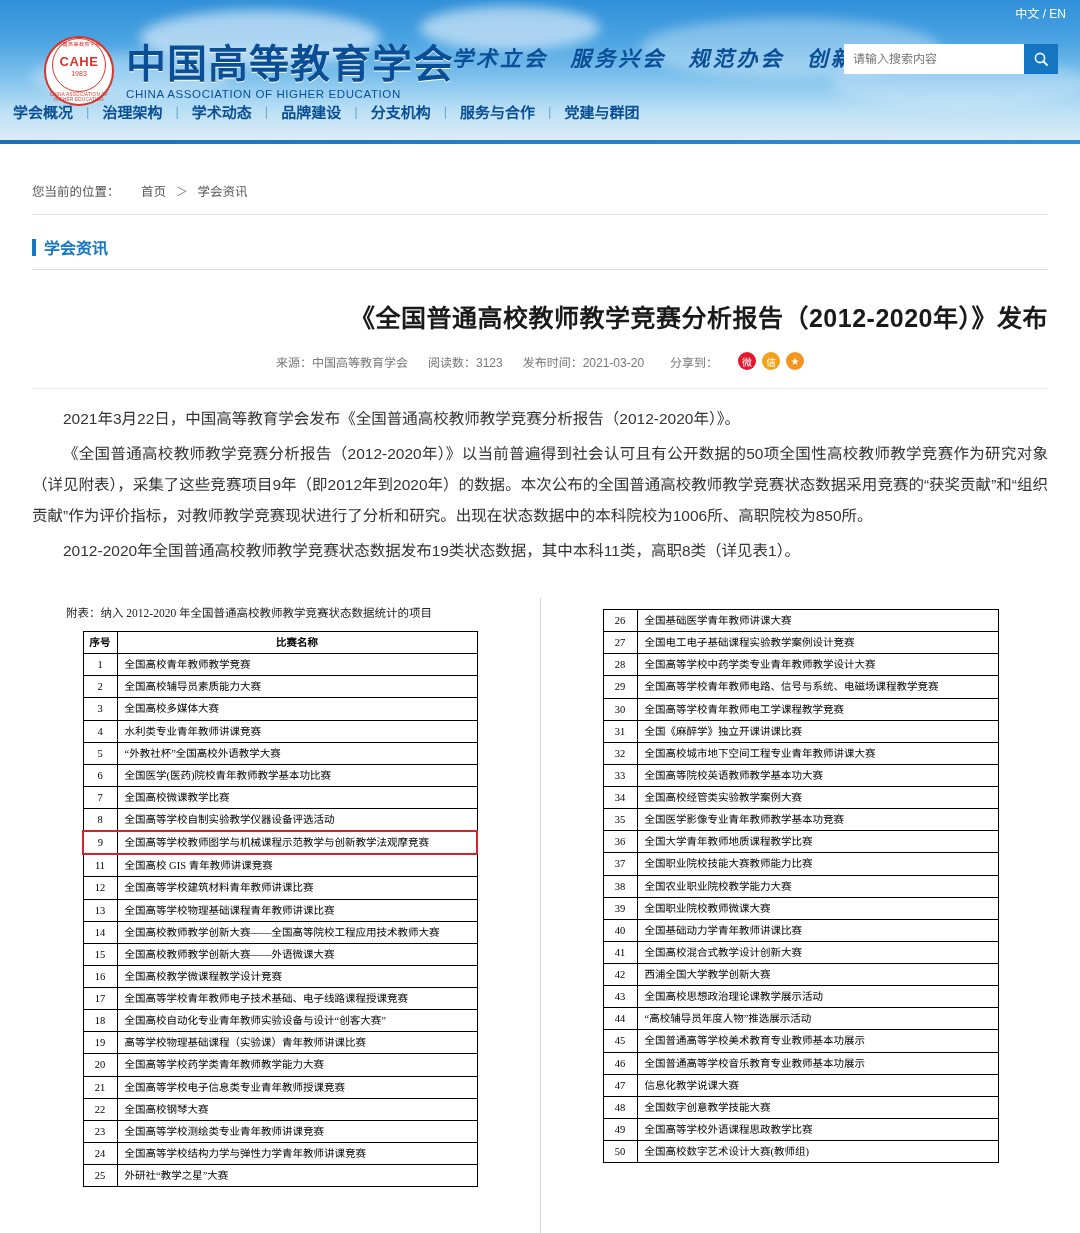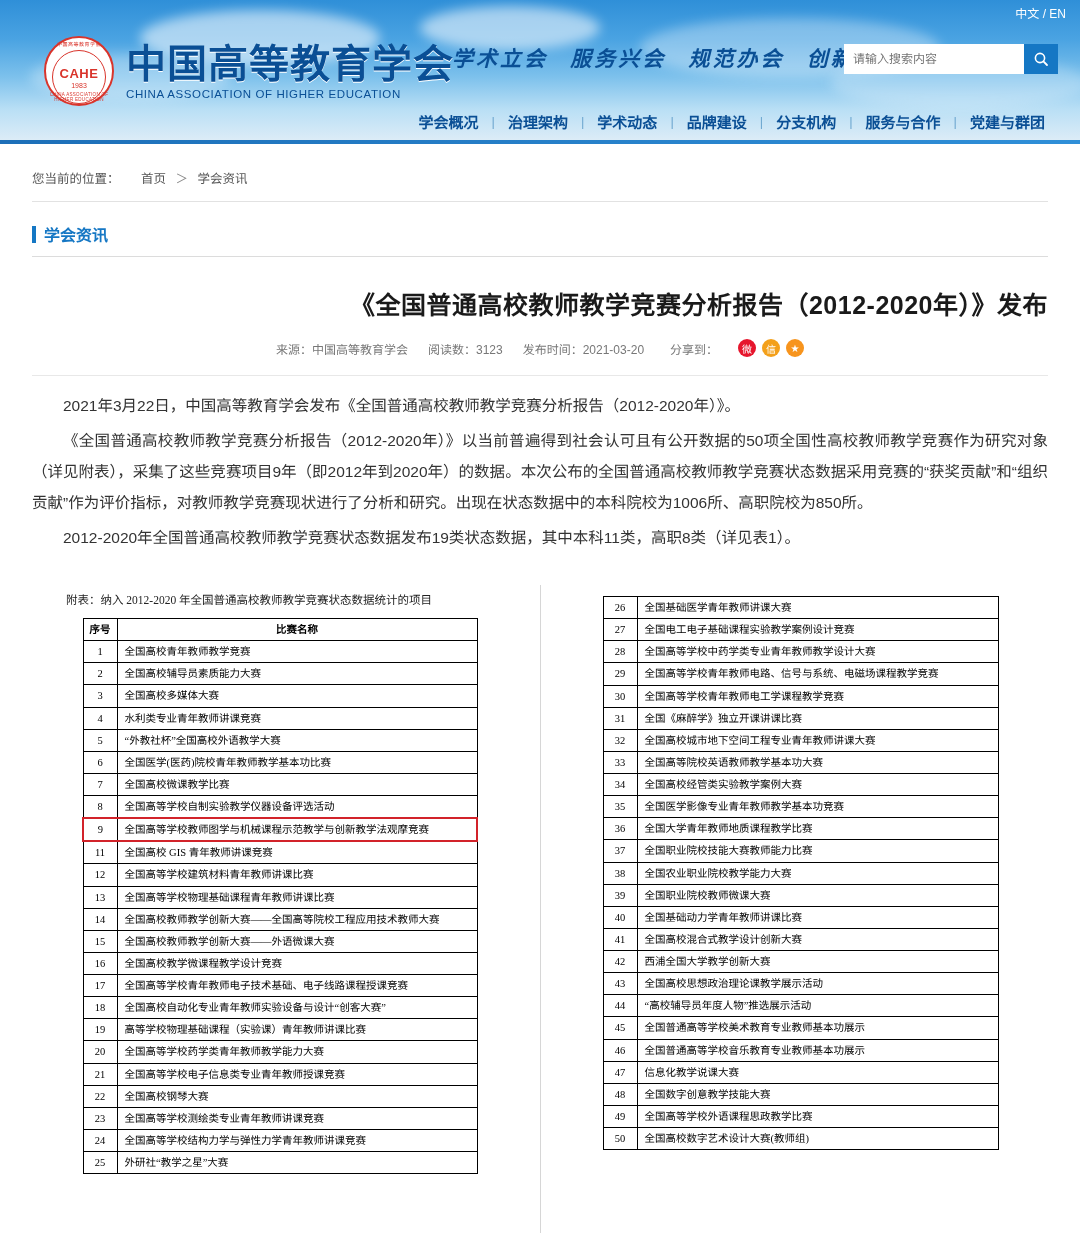--- a/index.html
+++ b/index.html
@@ -39,21 +39,21 @@
 
   .logo-wrap {
     position: absolute; left: 44px; top: 36px; z-index: 4;
     display: flex; align-items: center; gap: 12px;
   }
   .logo-seal {
     width: 70px; height: 70px; border-radius: 50%;
     border: 2px solid #d9342b;
     background: #fff;
     position: relative;
-    display: flex; align-items: flex-end; justify-content: center;
+    display: flex; align-items: flex-start; justify-content: center;
     flex: 0 0 auto;
   }
   .logo-seal .inner {
     width: 54px; height: 54px; border-radius: 50%;
     border: 1px solid #d9342b;
     display: flex; align-items: center; justify-content: center;
     flex-direction: column;
   }
   .logo-seal .cahe {
     color: #d9342b; font-weight: bold; font-size: 13px; letter-spacing: .5px;
@@ -95,39 +95,39 @@
   }
   .search-btn {
     width: 34px; height: 30px; background: #1577c4;
     border: 1px solid #1577c4;
     display: flex; align-items: center; justify-content: center;
     cursor: pointer;
   }
   .search-btn svg { display: block; }
 
   .nav {
-    position: absolute; left: 0; bottom: 0; width: 100%;
+    position: absolute; left: 0; bottom: 10px; width: 100%;
     height: 38px; display: flex; align-items: center;
-    justify-content: flex-end; padding-right: 22px;
+    justify-content: flex-start; padding-right: 22px;
     z-index: 6;
   }
   .nav-inner { display: flex; align-items: center; }
   .nav a {
     color: #0a4f95; font-size: 15px; font-weight: bold;
     text-decoration: none; padding: 0 13px; white-space: nowrap;
   }
   .nav .sep { color: #6fa8d0; font-size: 13px; }
 
   .header-bottom-line {
     height: 4px; background: linear-gradient(90deg,#1d6fb8,#2f8fd8);
   }
 
   
   .breadcrumb {
-    width: 1016px; margin: 2px auto; padding: 22px 0 14px 0;
+    width: 1016px; margin: 15px auto; padding: 22px 0 14px 0;
     font-size: 12.5px; color: #555;
     border-bottom: 1px solid #e2e2e2;
   }
   .breadcrumb .label { margin-right: 18px; }
   .breadcrumb a { color: #555; text-decoration: none; }
   .breadcrumb .arrow { margin: 0 6px; color: #888; }
 
   
   .section-title-wrap {
     width: 1016px; margin: 20px auto 0 auto;

